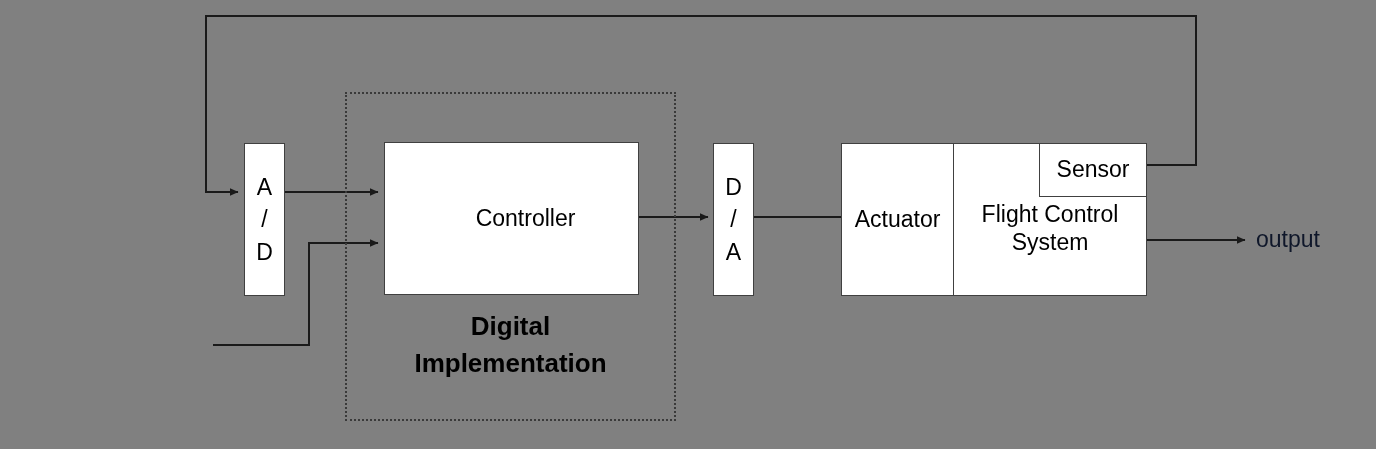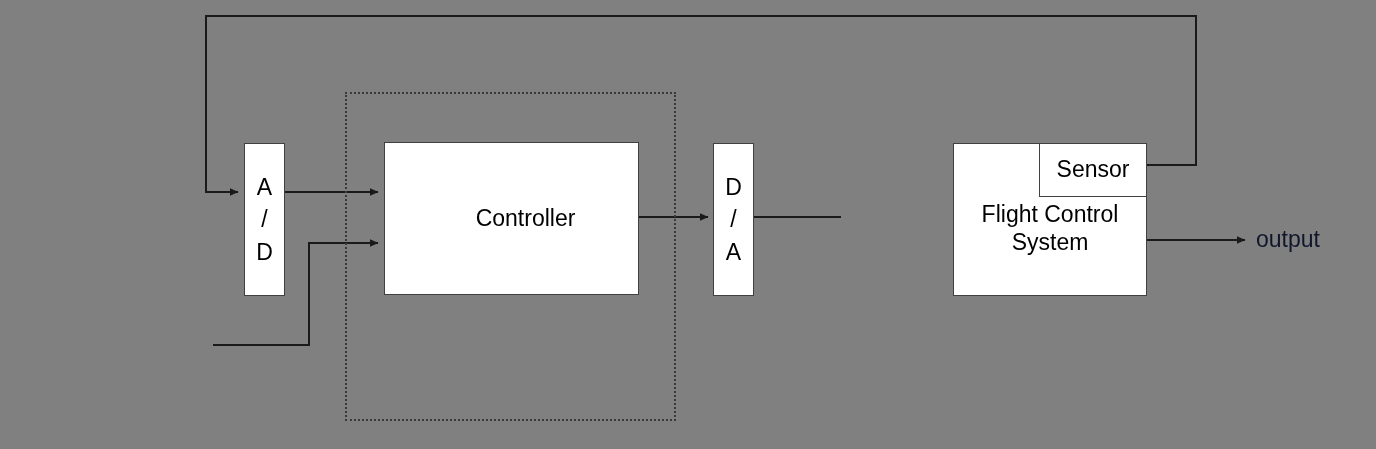--- a/index.html
+++ b/index.html
@@ -119,37 +119,42 @@
     <path d="M213,345 L309,345 L309,243 L378,243" fill="none" stroke="#1a1a1a" stroke-width="2" marker-end="url(#arrowhead)"></path>
 
     <path d="M639,217 L708,217" fill="none" stroke="#1a1a1a" stroke-width="2" marker-end="url(#arrowhead)"></path>
 
     <path d="M754,217 L841,217" fill="none" stroke="#1a1a1a" stroke-width="2"></path>
 
     <path d="M1147,240 L1245,240" fill="none" stroke="#1a1a1a" stroke-width="2" marker-end="url(#arrowhead)"></path>
   </svg>
 
   <div id="group-digital-implementation"></div>
+  <div id="group-digital-implementation-label" class="block-text">Digital
+Implementation</div>
 
   <div id="block-ad" class="block tall-narrow">
     <span class="block-text">A
 /
 D</span>
   </div>
 
   <div id="block-controller" class="block">
     <span class="block-text">Controller</span>
   </div>
 
   <div id="block-da" class="block tall-narrow">
     <span class="block-text">D
 /
 A</span>
   </div>
 
+  <div id="block-actuator" class="block">
+    <span class="block-text">Actuator</span>
+  </div>
 
   <div id="block-fcs" class="block">
     <span class="block-text">Flight Control
 System</span>
   </div>
 
   <div id="block-sensor" class="block">
     <span class="block-text">Sensor</span>
   </div>
 

